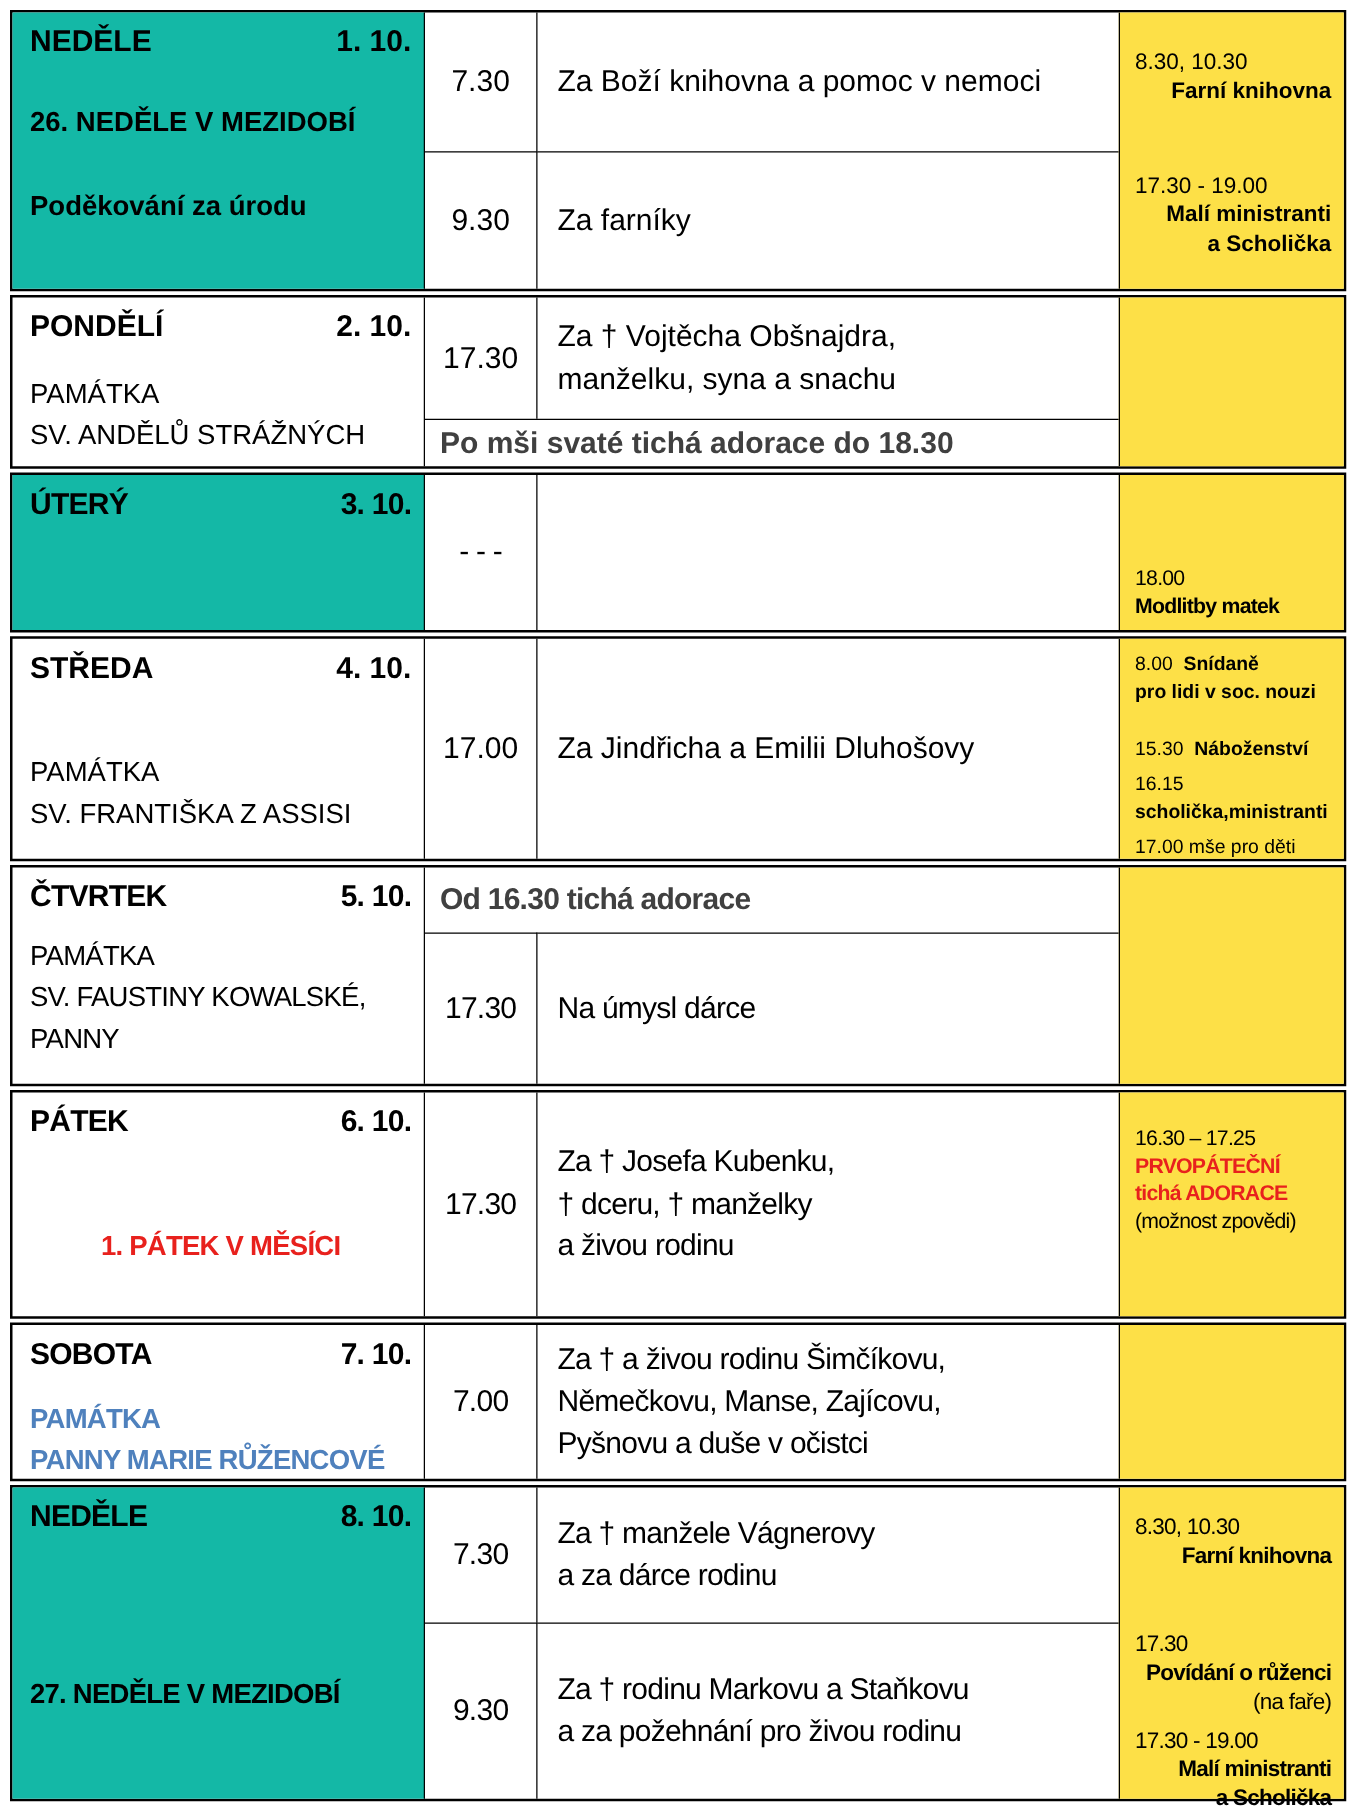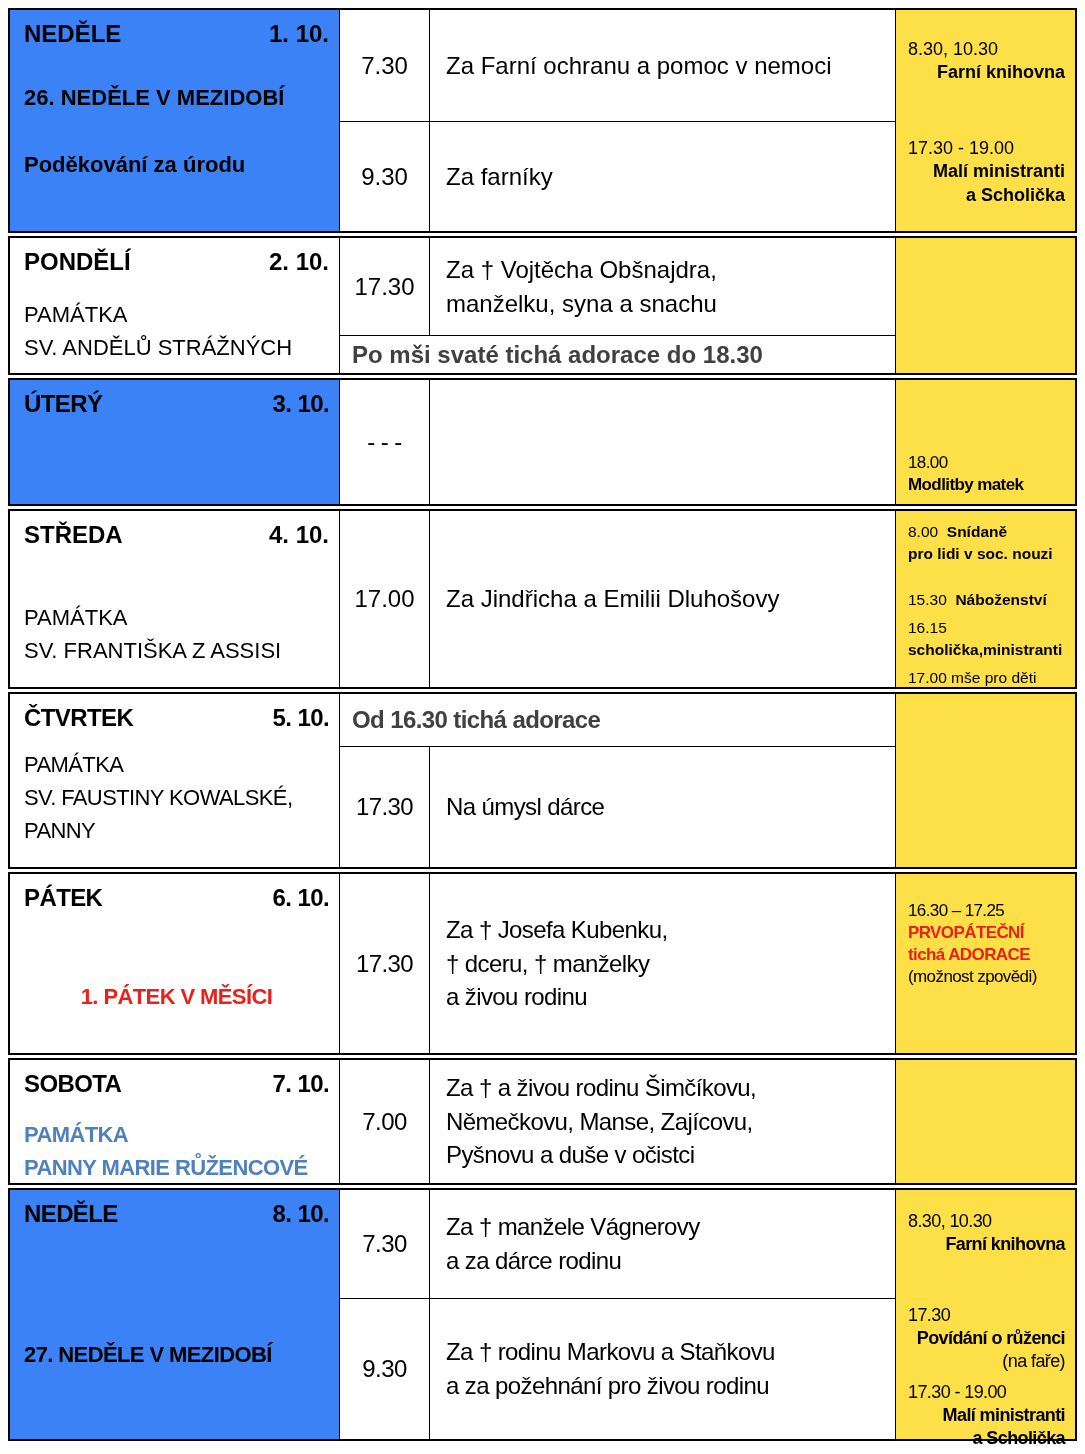--- a/index.html
+++ b/index.html
@@ -21,21 +21,21 @@
     margin-bottom:3px;
   }
   .cond { letter-spacing:-0.6px; }
 
   .day {
     grid-column:1; grid-row:1 / -1;
     border-right:1.5px solid #000;
     box-sizing:border-box;
     padding:10px 10px 0 14px;
   }
-  .day.green { background:#3b82f6; }
+  .day.green { background:#14b8a6; }
   .dhead { display:flex; justify-content:space-between; font-size:24px; font-weight:700; line-height:1.15; }
   .f  { font-size:22px; line-height:1.5; }
   .fb { font-weight:700; }
   .fred  { color:#e8211d; font-weight:700; }
   .fblue { color:#4F81BD; font-weight:700; }
 
   .time {
     grid-column:2;
     border-right:1.5px solid #000;
     display:flex; align-items:center; justify-content:center;
@@ -85,21 +85,21 @@
     <div class="day green">
       <div class="dhead">
         <span>NEDĚLE</span>
         <span>1. 10.</span>
       </div>
       <div class="f fb" style="margin-top:33px;">26. NEDĚLE V MEZIDOBÍ</div>
       <div class="f fb" style="margin-top:34px;">Poděkování za úrodu</div>
     </div>
     <div class="time r1">7.30</div>
     <div class="intent r1">
-      <div>Za Farní ochranu a pomoc v nemoci</div>
+      <div>Za Boží knihovna a pomoc v nemoci</div>
     </div>
     <div class="time r2">9.30</div>
     <div class="intent r2">
       <div>Za farníky</div>
     </div>
     <div class="rcol" style="padding-top:28px;">
       <div>8.30, 10.30</div>
       <div class="rl">Farní knihovna</div>
       <div style="margin-top:52px;">17.30 - 19.00</div>
       <div class="rl">Malí ministranti</div>

